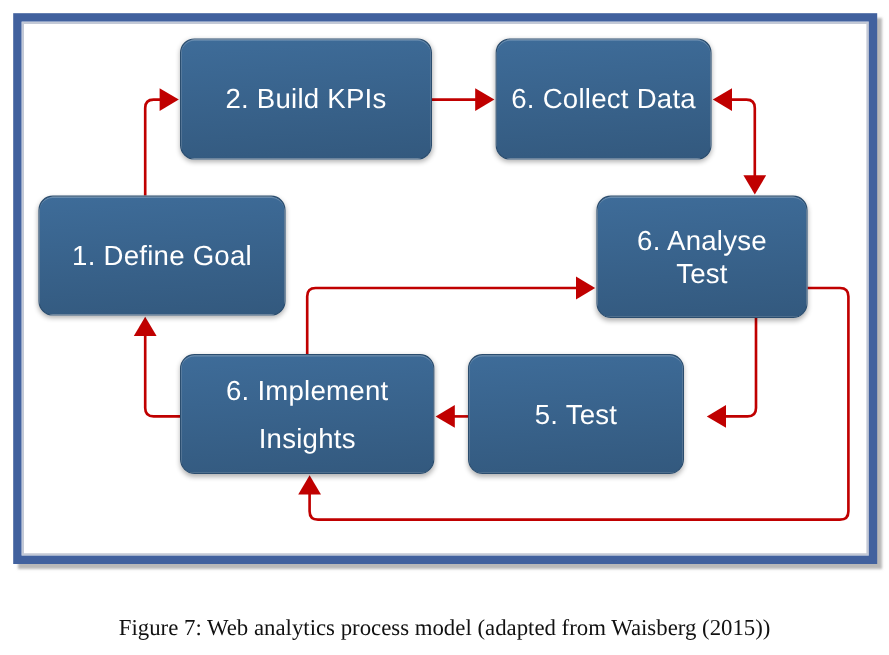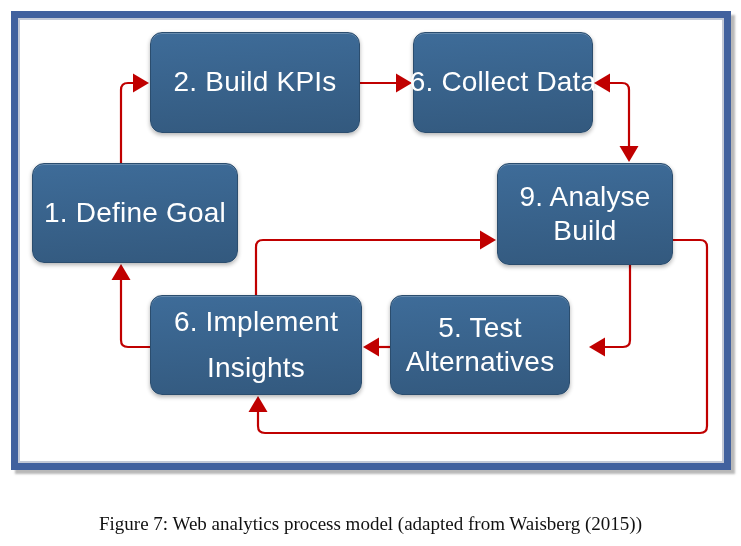--- a/index.html
+++ b/index.html
@@ -35,21 +35,21 @@
   .node{
     position:absolute;
     box-sizing:border-box;
     border-radius:12px;
     background:linear-gradient(176deg, var(--node-fill-top) 0%, var(--node-fill-bottom) 100%);
     border:1px solid var(--node-border);
     box-shadow:0 2px 4px rgba(0,0,0,0.30), inset 0 1px 0 rgba(255,255,255,0.22);
     color:var(--node-text);
     display:flex;flex-direction:column;align-items:center;justify-content:center;
     text-align:center;
-    font-size:28px;
+    font-size:23px;
     line-height:1.22;
     letter-spacing:0.2px;
   }
   .node .line{display:block;white-space:nowrap;}
   .node-1{left:32px;  top:163px; width:206px; height:100px;}
   .node-2{left:150px; top:32px;  width:210px; height:101px;}
   .node-3{left:413px; top:32px;  width:180px; height:101px;}
   .node-4{left:497px; top:163px; width:176px; height:102px;}
   .node-5{left:390px; top:295px; width:180px; height:100px;}
   .node-6{left:150px; top:295px; width:212px; height:100px;gap:11px;}
@@ -102,27 +102,26 @@
 
   <div class="node node-2">
     <span class="line">2. Build KPIs</span>
   </div>
 
   <div class="node node-3">
     <span class="line">6. Collect Data</span>
   </div>
 
   <div class="node node-4">
-    <span class="line">9. Analyse</span>
-    <span class="line">Build</span>
+    <span class="line">6. Analyse</span>
+    <span class="line">Test</span>
   </div>
 
   <div class="node node-5">
     <span class="line">5. Test</span>
-    <span class="line">Alternatives</span>
   </div>
 
   <div class="node node-6">
     <span class="line">6. Implement</span>
     <span class="line">Insights</span>
   </div>
 
   <div class="caption">Figure 7: Web analytics process model (adapted from Waisberg (2015))</div>
 
 </div>

